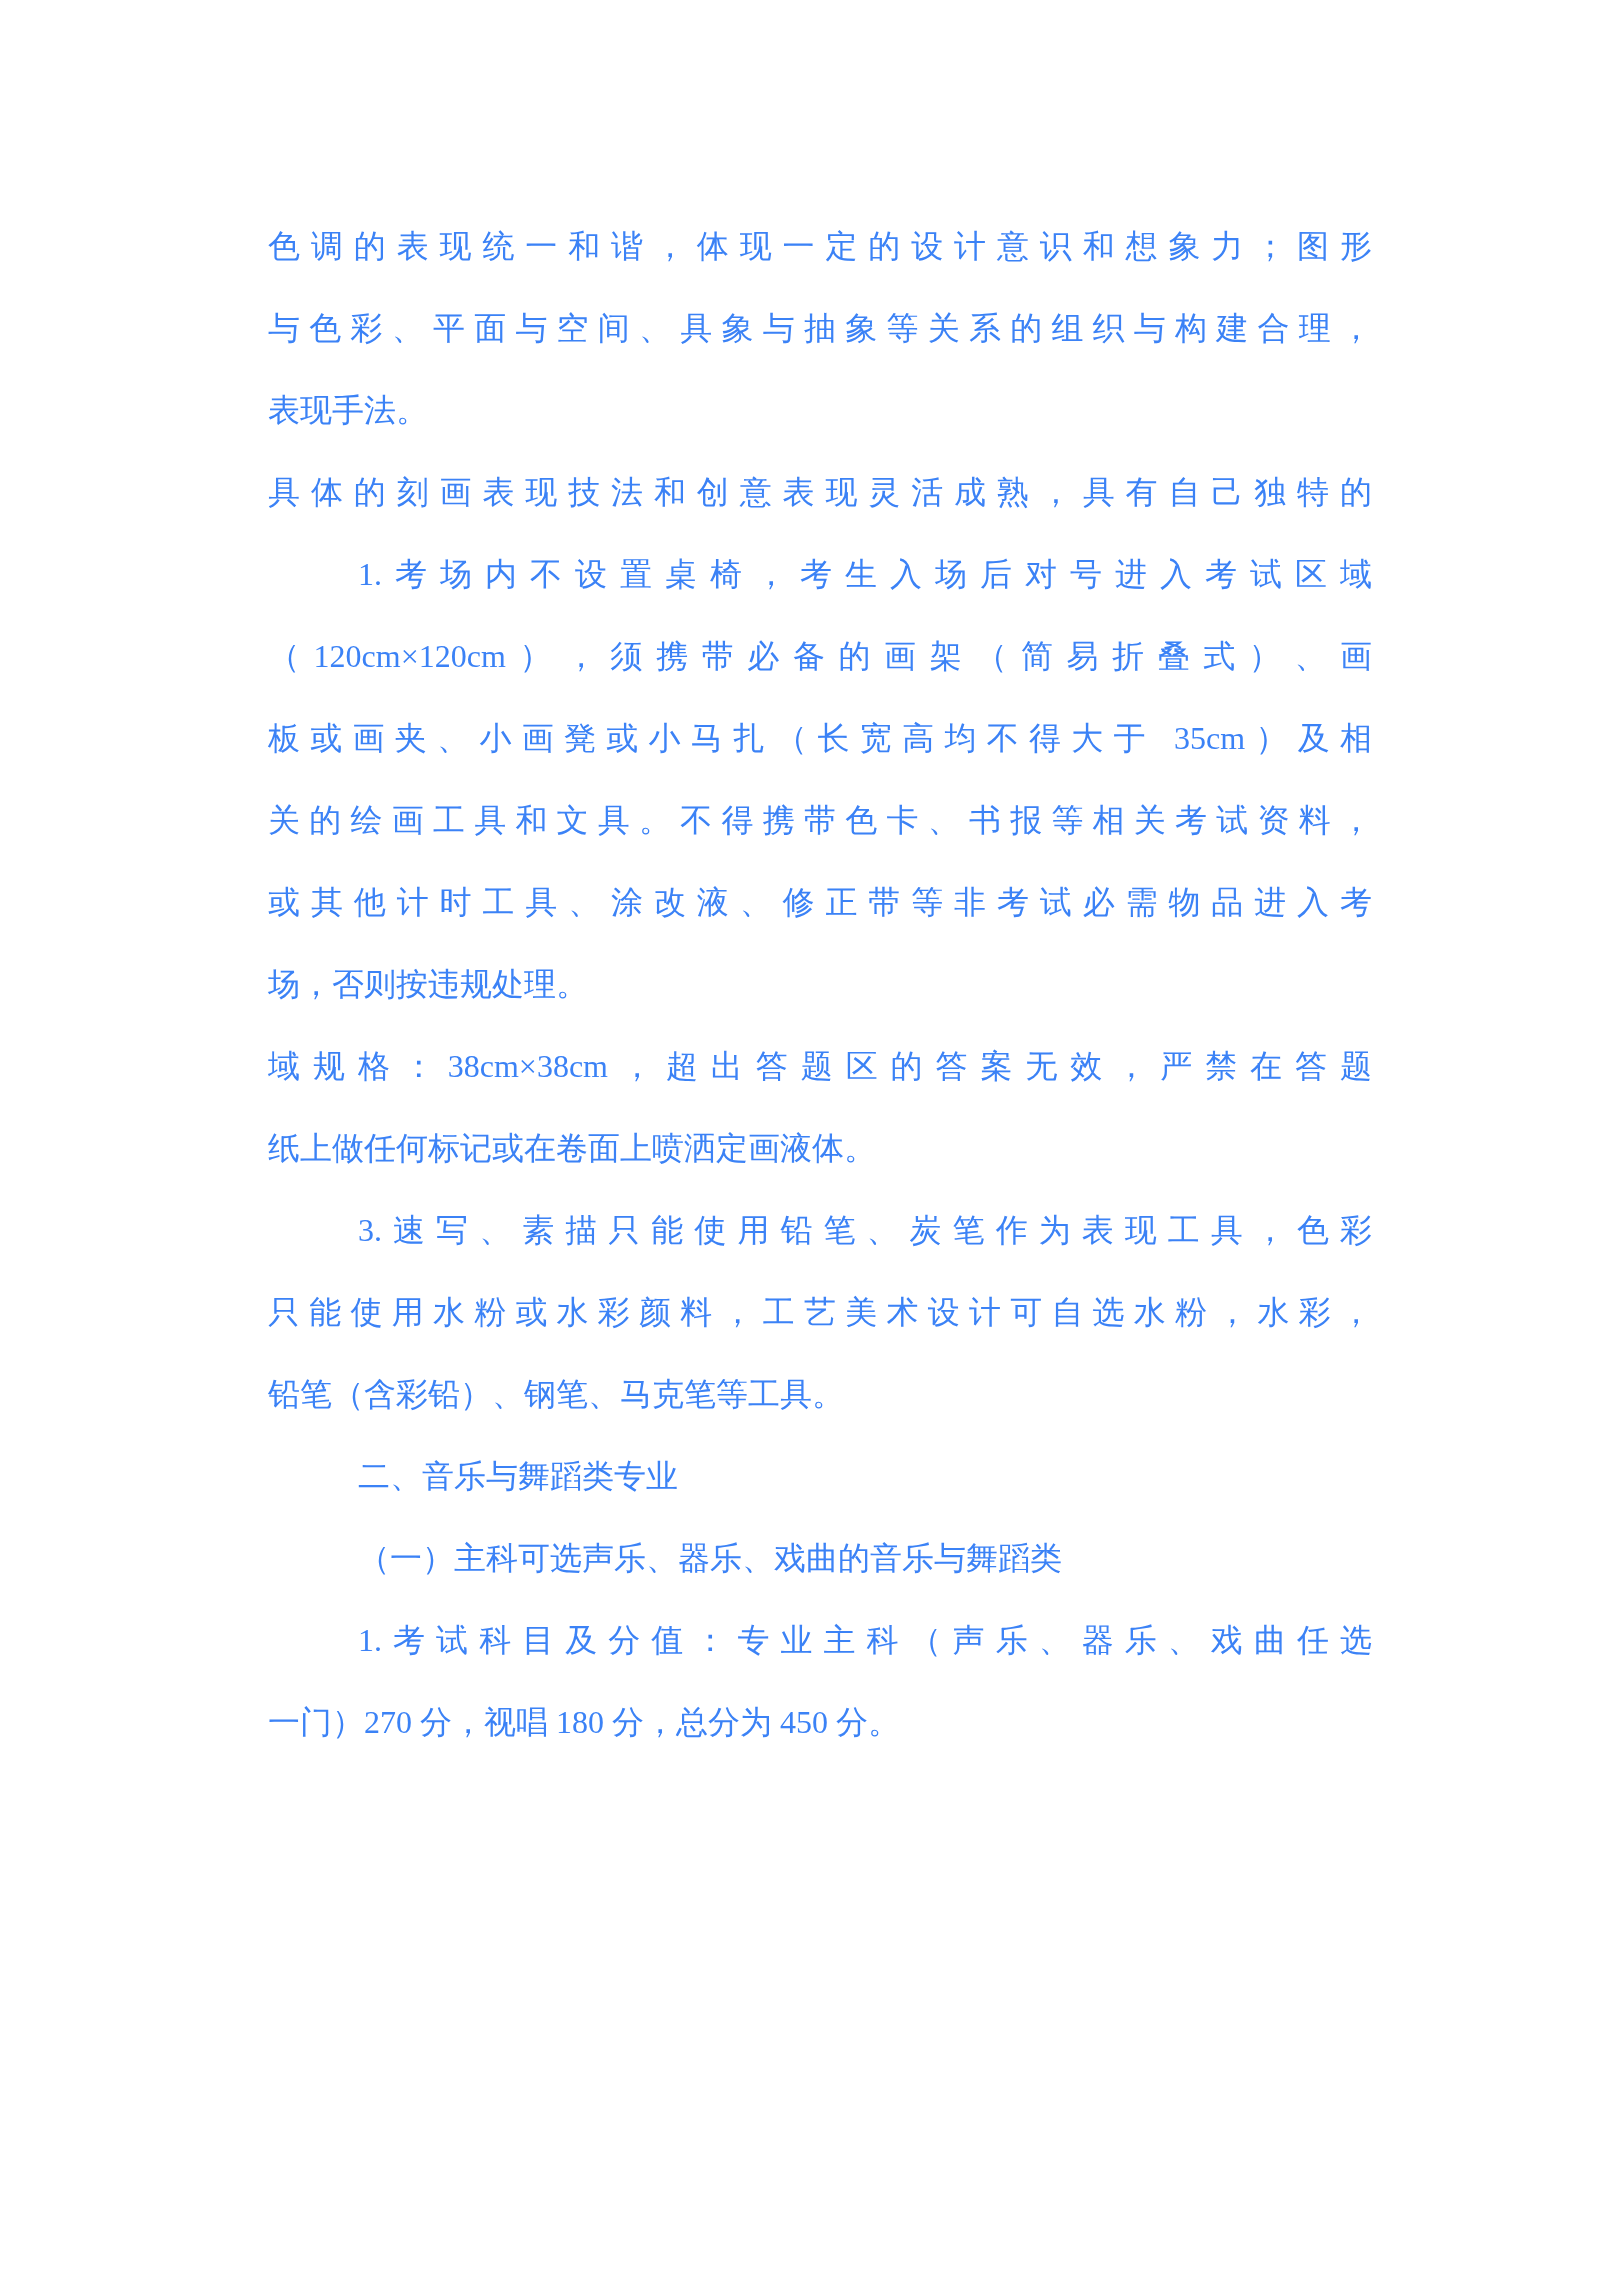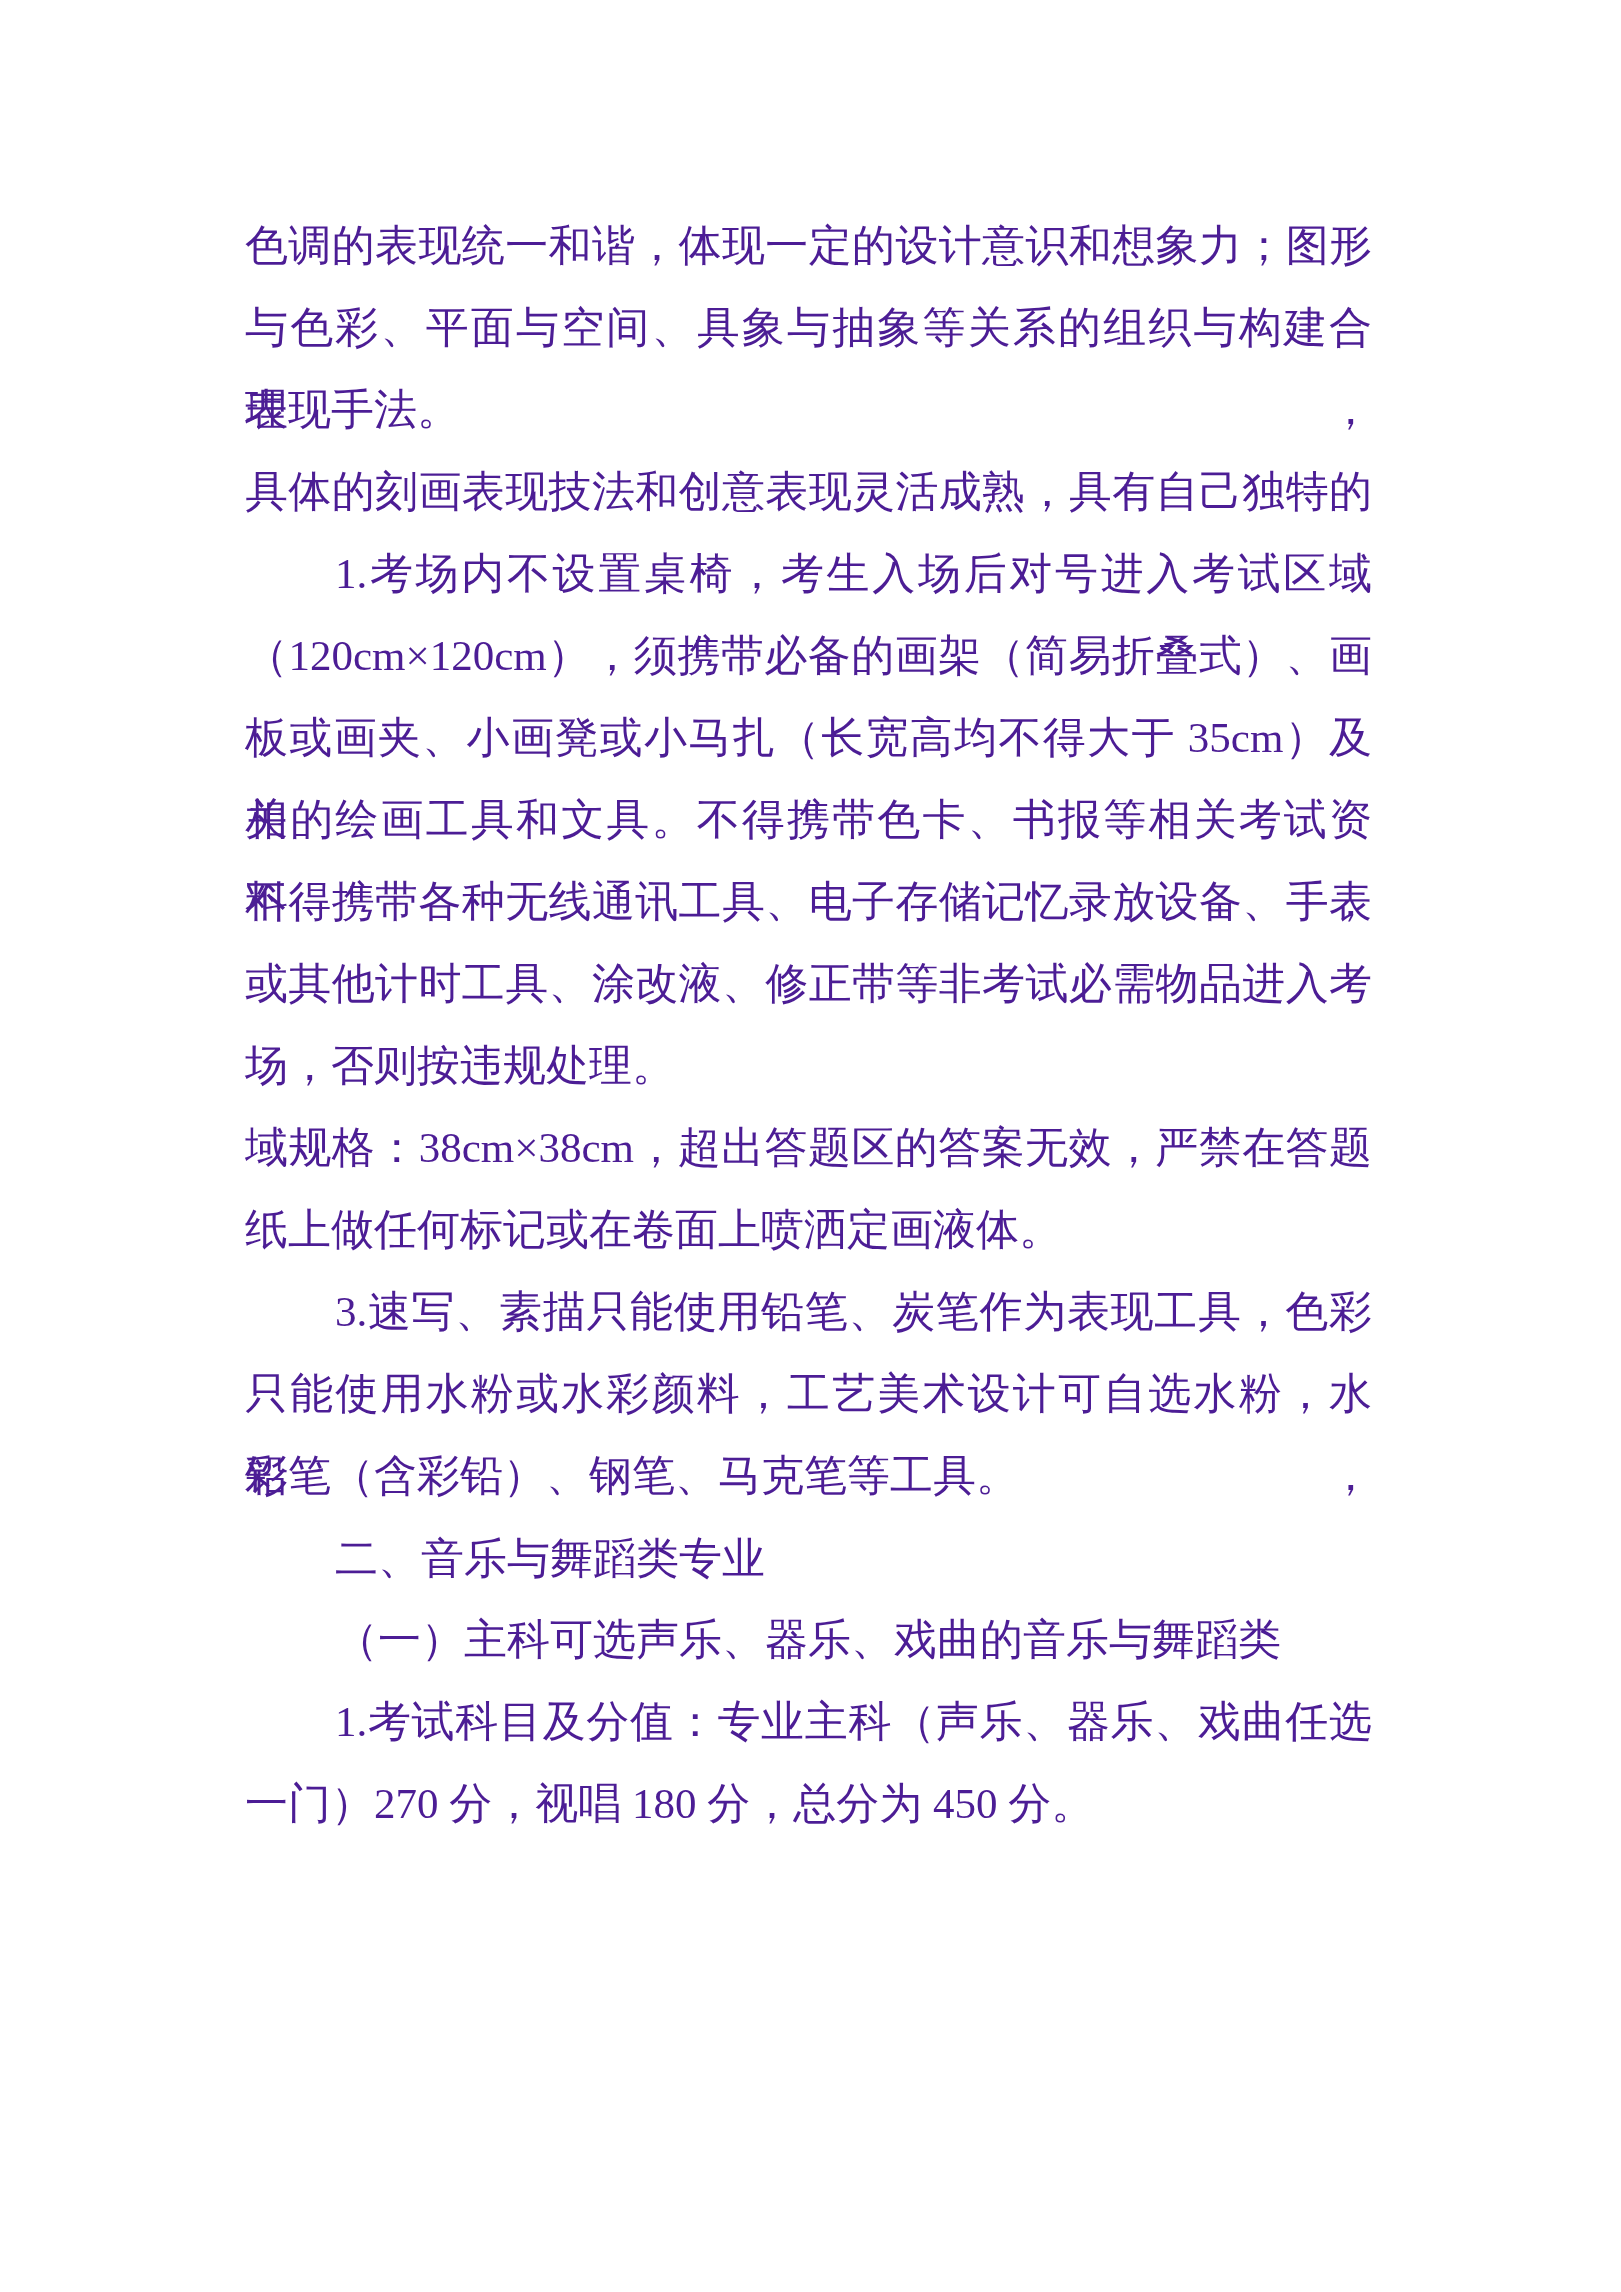--- a/index.html
+++ b/index.html
@@ -18,22 +18,23 @@
     position: absolute;
     left: 245px;
     top: 205px;
     width: 1127px;
     color: #000000;
     font-family: "Liberation Serif", "DejaVu Serif", serif;
   }
   .line {
     height: 82px;
     line-height: 82px;
-    font-size: 43px;
-    color: #4c1d95;
+    font-size: 32px;
+    color: #3b82f6;
+    margin-left: 23px;
   }
   .justify {
     text-align: justify;
     text-align-last: justify;
     text-justify: inter-character;
   }
   .indent {
     padding-left: 90px;
   }
   .heading {
@@ -47,21 +48,20 @@
 <div class="page">
   <div class="textblock">
     <div class="line justify">色调的表现统一和谐，体现一定的设计意识和想象力；图形</div>
     <div class="line justify">与色彩、平面与空间、具象与抽象等关系的组织与构建合理，</div>
     <div class="line">表现手法。</div>
     <div class="line justify">具体的刻画表现技法和创意表现灵活成熟，具有自己独特的</div>
     <div class="line indent justify">1.考场内不设置桌椅，考生入场后对号进入考试区域</div>
     <div class="line justify">（120cm×120cm），须携带必备的画架（简易折叠式）、画</div>
     <div class="line justify">板或画夹、小画凳或小马扎（长宽高均不得大于 35cm）及相</div>
     <div class="line justify">关的绘画工具和文具。不得携带色卡、书报等相关考试资料，</div>
-    <div class="line justify">不得携带各种无线通讯工具、电子存储记忆录放设备、手表</div>
     <div class="line justify">或其他计时工具、涂改液、修正带等非考试必需物品进入考</div>
     <div class="line">场，否则按违规处理。</div>
     <div class="line justify">域规格：38cm×38cm，超出答题区的答案无效，严禁在答题</div>
     <div class="line">纸上做任何标记或在卷面上喷洒定画液体。</div>
     <div class="line indent justify">3.速写、素描只能使用铅笔、炭笔作为表现工具，色彩</div>
     <div class="line justify">只能使用水粉或水彩颜料，工艺美术设计可自选水粉，水彩，</div>
     <div class="line">铅笔（含彩铅）、钢笔、马克笔等工具。</div>
     <div class="line indent heading">二、音乐与舞蹈类专业</div>
     <div class="line indent">（一）主科可选声乐、器乐、戏曲的音乐与舞蹈类</div>
     <div class="line indent justify">1.考试科目及分值：专业主科（声乐、器乐、戏曲任选</div>

